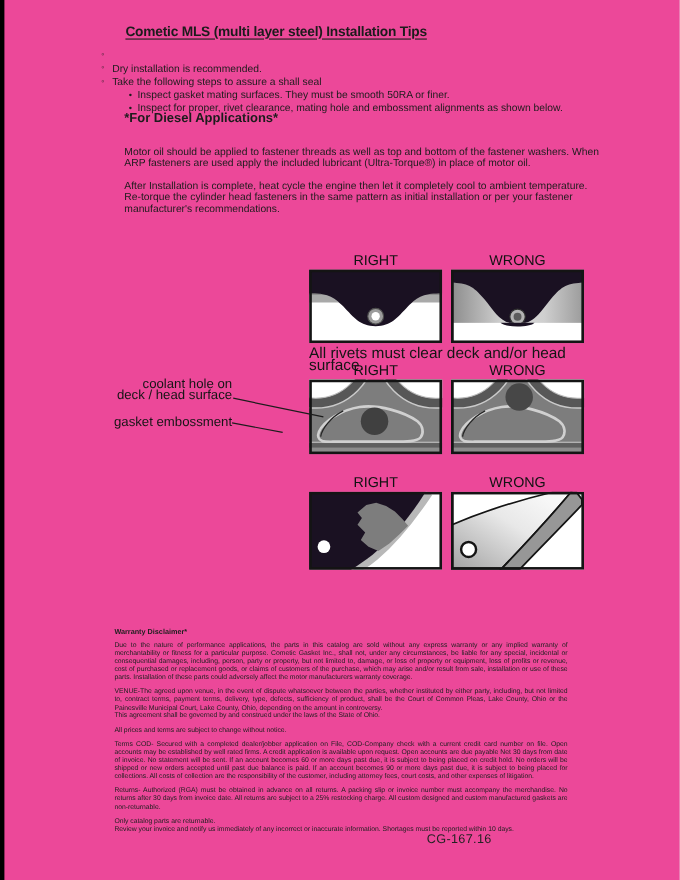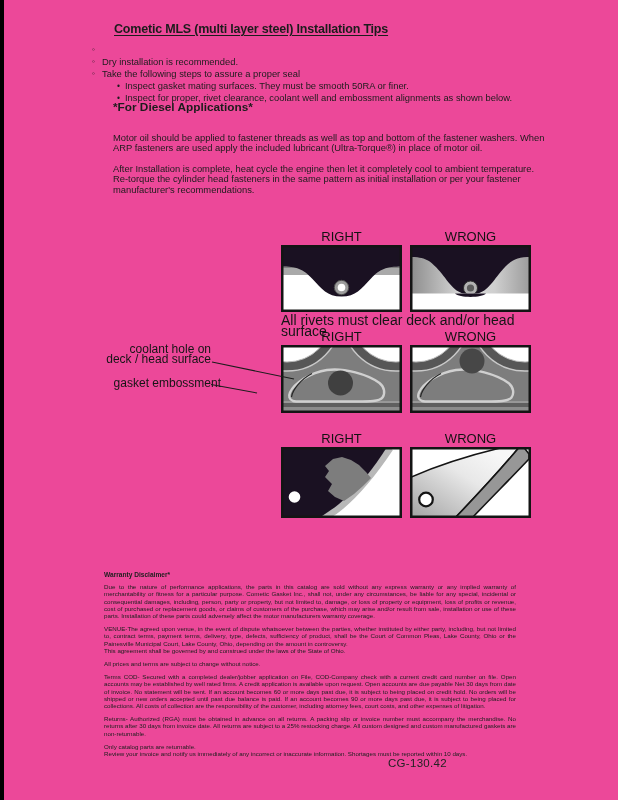--- a/index.html
+++ b/index.html
@@ -24,21 +24,21 @@
   .fig1{left:237px;top:229px;}
   .fig2{left:237px;top:329px;}
   .fig3{left:237px;top:431px;}
   .lblrow{display:flex;gap:8px;}
   .lbl{width:121px;text-align:center;font-size:13px;line-height:15px;color:#121212;}
   .panelrow{display:flex;gap:8px;margin-top:1px;}
   .panelrow svg{display:block;}
   .cap{margin-top:3px;font-size:14px;line-height:11px;white-space:pre-line;color:#151515;}
   .ann{width:108px;text-align:right;font-size:12px;line-height:9.5px;white-space:pre-line;color:#151515;}
   .ann-coolant{left:103px;top:345px;}
-  .ann-gasket{left:113px;top:379px;}
+  .ann-gasket{left:103px;top:379px;}
   .ptr-svg{left:205px;top:350px;}
   .warranty{left:104px;top:571px;width:412px;font-size:6.2px;line-height:7.2px;text-align:justify;color:#202020;}
   .warranty h4{font-size:6.6px;margin:0 0 5px 0;}
   .warranty p{margin:0 0 6px 0;white-space:pre-line;}
   .footer-code{left:388px;top:757px;font-size:11.5px;letter-spacing:0.3px;color:#222;}
 </style>
 </head>
 <body>
 
 <div class="page">
@@ -52,30 +52,30 @@
     <li class="tip">
       <span class="bullet-o">◦</span>
     </li>
     <li class="tip">
       <span class="bullet-o">◦</span>
       <span>Dry installation is recommended.</span>
     </li>
     <li>
       <div class="tip">
         <span class="bullet-o">◦</span>
-        <span>Take the following steps to assure a proper seal</span>
+        <span>Take the following steps to assure a shall seal</span>
       </div>
       <ul class="subtips">
         <li class="subtip">
           <span class="bullet-f">•</span>
           <span>Inspect gasket mating surfaces.  They must be smooth 50RA or finer.</span>
         </li>
         <li class="subtip">
           <span class="bullet-f">•</span>
-          <span>Inspect for proper, rivet clearance, coolant well and embossment alignments as shown below.</span>
+          <span>Inspect for proper, rivet clearance, mating hole and embossment alignments as shown below.</span>
         </li>
       </ul>
     </li>
   </ul>
 
   <div class="abs diesel-heading">*For Diesel Applications*</div>
   <div class="abs para p1">Motor oil should be applied to fastener threads as well as top and bottom of the fastener washers. When ARP fasteners are used apply the included lubricant (Ultra-Torque®) in place of motor oil.</div>
   <div class="abs para p2">After Installation is complete, heat cycle the engine then let it completely cool to ambient temperature. Re-torque the cylinder head fasteners in the same pattern as initial installation or per your fastener manufacturer's recommendations.</div>
 
   <div class="abs fig fig1">
@@ -204,14 +204,14 @@
     <p>Due to the nature of performance applications, the parts in this catalog are sold without any express warranty or any implied warranty of merchantability or fitness for a particular purpose.  Cometic Gasket Inc., shall not, under any circumstances, be liable for any special, incidental or consequential damages, including, person, party or property, but not limited to, damage, or loss of property or equipment, loss of profits or revenue, cost of purchased or replacement goods, or claims of customers of the purchase, which may arise and/or result from sale, installation or use of these parts.  Installation of these parts could adversely affect the motor manufacturers warranty coverage.</p>
     <p>VENUE-The agreed upon venue, in the event of dispute whatsoever between the parties, whether instituted by either party, including, but not limited to, contract terms, payment terms, delivery, type, defects, sufficiency of product, shall be the Court of Common Pleas, Lake County, Ohio or the Painesville Municipal Court, Lake County, Ohio, depending on the amount in controversy.
 This agreement shall be governed by and construed under the laws of the State of Ohio.</p>
     <p>All prices and terms are subject to change without notice.</p>
     <p>Terms COD- Secured with a completed dealer/jobber application on File, COD-Company check with a current credit card number on file.  Open accounts may be established by well rated firms.  A credit application is available upon request.  Open accounts are due payable Net 30 days from date of invoice.  No statement will be sent.  If an account becomes 60 or more days past due, it is subject to being placed on credit hold.  No orders will be shipped or new orders accepted until past due balance is paid.  If an account becomes 90 or more days past due, it is subject to being placed for collections.  All costs of collection are the responsibility of the customer, including attorney fees, court costs, and other expenses of litigation.</p>
     <p>Returns- Authorized (RGA) must be obtained in advance on all returns.  A packing slip or invoice number must accompany the merchandise.  No returns after 30 days from invoice date.  All returns are subject to a 25% restocking charge.  All custom designed and custom manufactured gaskets are non-returnable.</p>
     <p>Only catalog parts are returnable.
 Review your invoice and notify us immediately of any incorrect or inaccurate information.  Shortages must be reported within 10 days.</p>
   </div>
 
-  <div class="abs footer-code">CG-130.42</div>
+  <div class="abs footer-code">CG-167.16</div>
 </div>
 
 </body></html>

